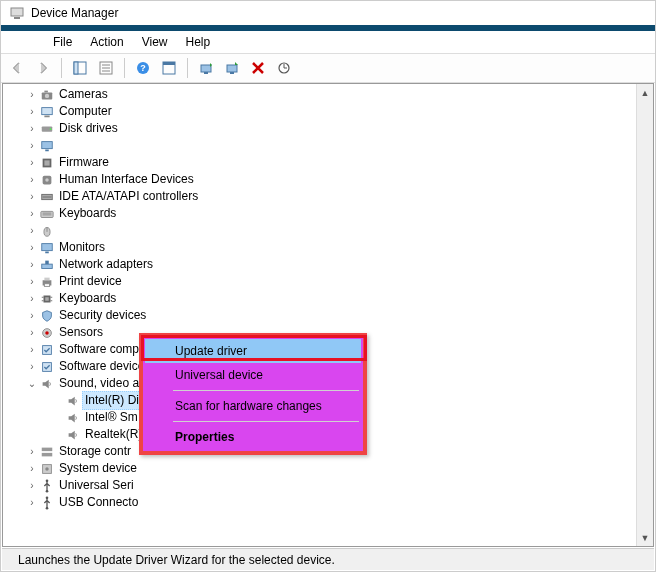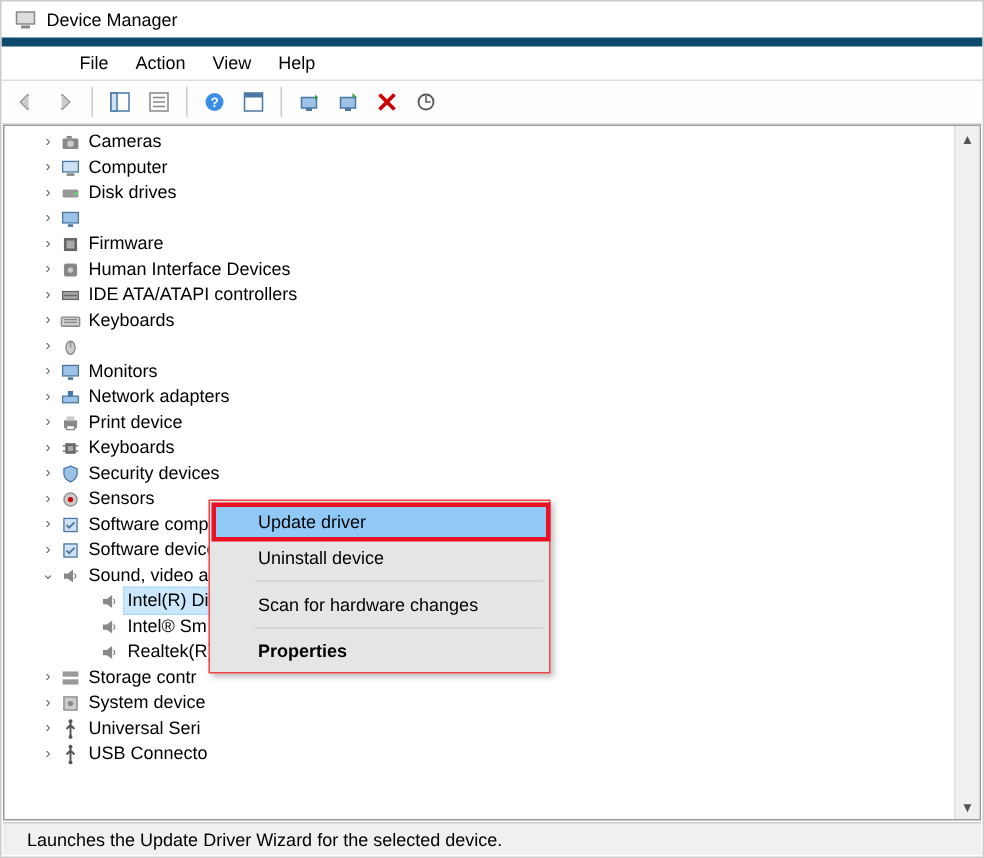--- a/index.html
+++ b/index.html
@@ -123,22 +123,22 @@
     background: #cce8ff;
     border: 1px dotted #99d1ff;
     padding: 0 2px;
     margin-left: -3px;
   }
   .context-menu {
     position: absolute;
     left: 138px;
     top: 332px;
     width: 228px;
-    background: #e5e5e5;
-    border: 1px solid #ef4444;
+    background: #d946ef;
+    border: 4px solid #ef4444;
     box-shadow: 2px 2px 4px rgba(0,0,0,0.25);
     padding: 2px;
     z-index: 20;
   }
   .cm-item {
     height: 24px;
     line-height: 24px;
     padding-left: 30px;
     cursor: default;
     font-size: 12px;
@@ -525,21 +525,21 @@
   <div class="scrollbar">
     <div class="sb-btn">▲</div>
     <div style="position:absolute;bottom:0;left:0;right:0;">
         <div class="sb-btn">▼</div>
       </div>
   </div>
 </div>
 
 <div class="context-menu" id="ctx-menu">
     <div class="cm-item highlighted">Update driver</div>
-    <div class="cm-item">Uninstall device</div>
+    <div class="cm-item">Universal device</div>
     <div class="cm-sep"></div>
     <div class="cm-item">Scan for hardware changes</div>
     <div class="cm-sep"></div>
     <div class="cm-item bold">Properties</div>
   </div>
 <div class="highlight-box"></div>
 
 <div class="statusbar">
   <span>Launches the Update Driver Wizard for the selected device.</span>
 </div>

